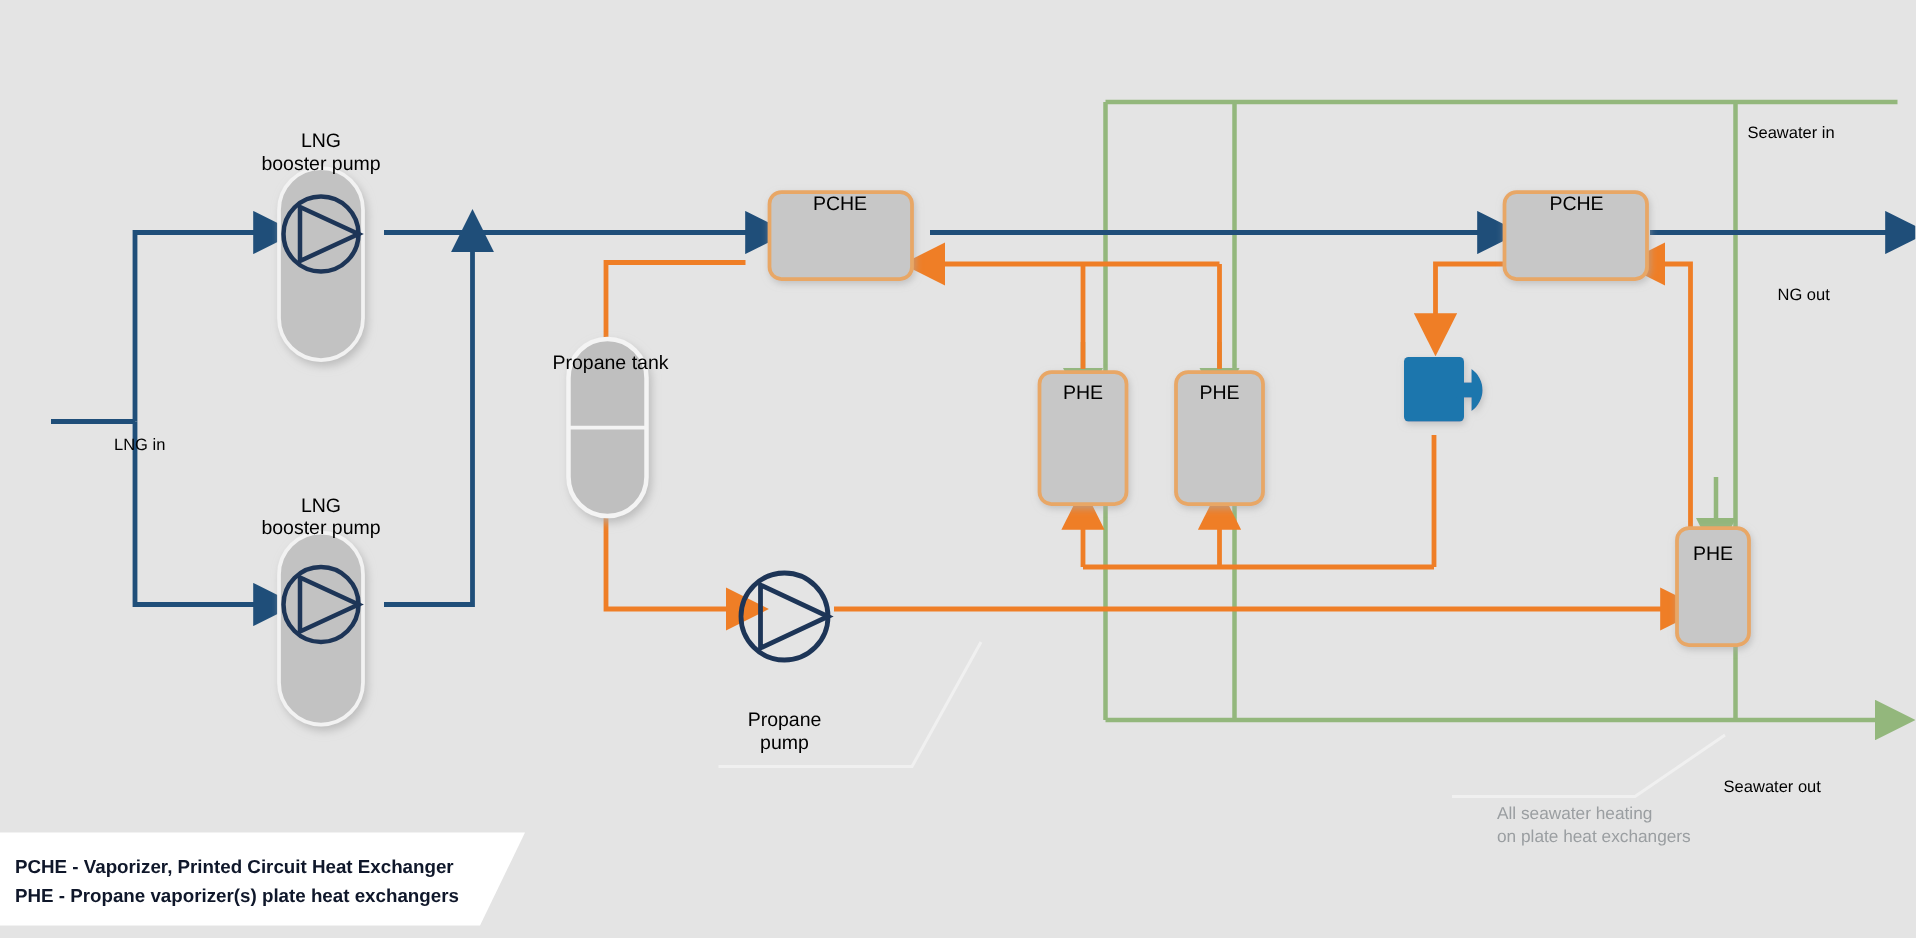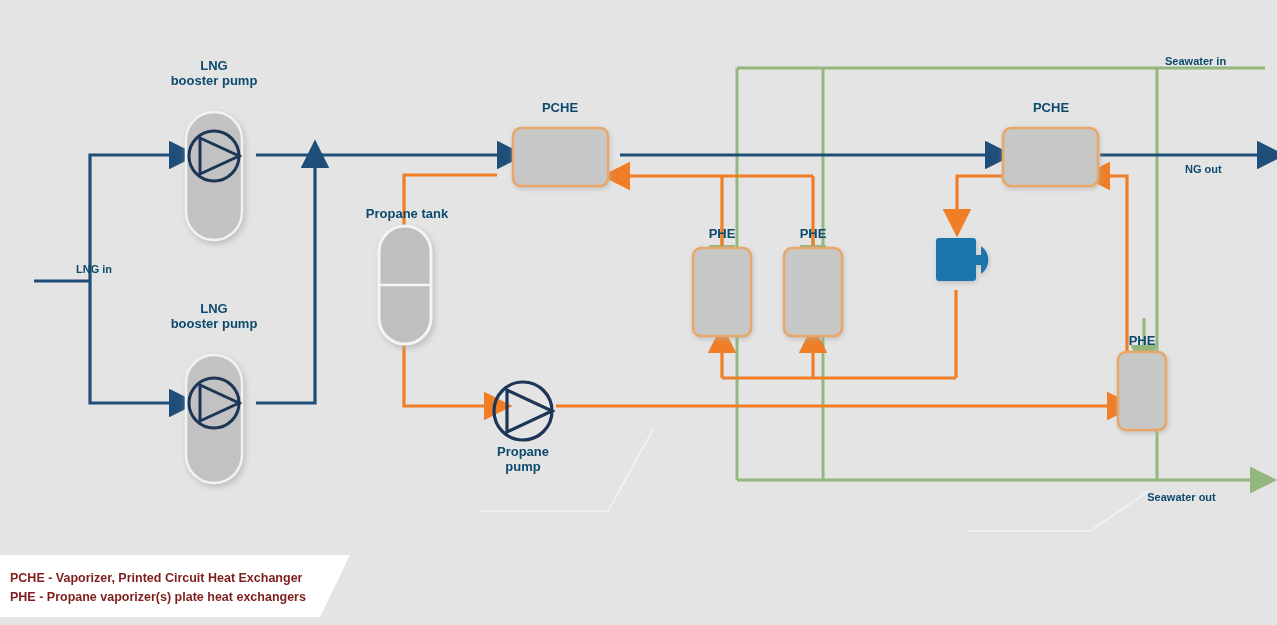--- a/index.html
+++ b/index.html
@@ -1,25 +1,25 @@
 <!DOCTYPE html>
 <html><head>
 <meta charset="utf-8">
 <style>
   html,body{margin:0;padding:0;background:#e6e6e6;}
   #stage{position:relative;width:1277px;height:625px;background:#e4e4e4;overflow:hidden;
          font-family:"Liberation Sans",sans-serif;}
   svg{position:absolute;left:0;top:0;}
-  .lbl{position:absolute;font-family:"Liberation Sans",sans-serif;font-weight:bold;
-       color:#0c4a6e;font-size:13px;line-height:15px;text-align:center;white-space:pre-line;}
+  .lbl{position:absolute;font-family:"Liberation Sans",sans-serif;font-weight:normal;
+       color:#000000;font-size:13px;line-height:15px;text-align:center;white-space:pre-line;margin-top:28px;}
   .lbl-sm{font-size:11px;}
   .callout{position:absolute;font-family:"Liberation Sans",sans-serif;font-weight:normal;
        color:#9a9ea1;font-size:11.5px;line-height:15px;white-space:pre-line;text-align:left;}
   .legend-text{position:absolute;left:10px;top:569px;font-size:12.5px;font-weight:bold;
-       color:#7f1d1d;line-height:19px;white-space:pre-line;}
+       color:#0f172a;line-height:19px;white-space:pre-line;}
 </style>
 </head>
 <body>
 
 <div id="stage">
 
   <svg width="1277" height="625" viewBox="0 0 1277 625">
     <defs>
       <marker id="ar-blue" markerWidth="9" markerHeight="9" refX="1" refY="4.5" orient="auto">
         <path d="M0,0 L9,4.5 L0,9 Z" fill="#1f4e79"></path>
@@ -157,17 +157,19 @@
   <div class="lbl" style="left:996px;top:100px;width:110px;">PCHE</div>
   <div class="lbl" style="left:682px;top:226px;width:80px;">PHE</div>
   <div class="lbl" style="left:773px;top:226px;width:80px;">PHE</div>
   <div class="lbl" style="left:1102px;top:333px;width:80px;">PHE</div>
 
   <div class="lbl lbl-sm" style="left:28px;top:262px;width:72px;text-align:left;padding-left:48px;">LNG in</div>
   <div class="lbl lbl-sm" style="left:1185px;top:162px;width:82px;text-align:left;">NG out</div>
   <div class="lbl lbl-sm" style="left:1165px;top:54px;width:110px;text-align:left;">Seawater in</div>
   <div class="lbl lbl-sm" style="left:1124px;top:490px;width:115px;text-align:center;">Seawater out</div>
 
+  <div class="callout" style="left:998px;top:536px;width:210px;">All seawater heating
+on plate heat exchangers</div>
 
   <div class="legend-text">PCHE - Vaporizer, Printed Circuit Heat Exchanger
 PHE - Propane vaporizer(s) plate heat exchangers</div>
 
 </div>
 
 </body></html>

